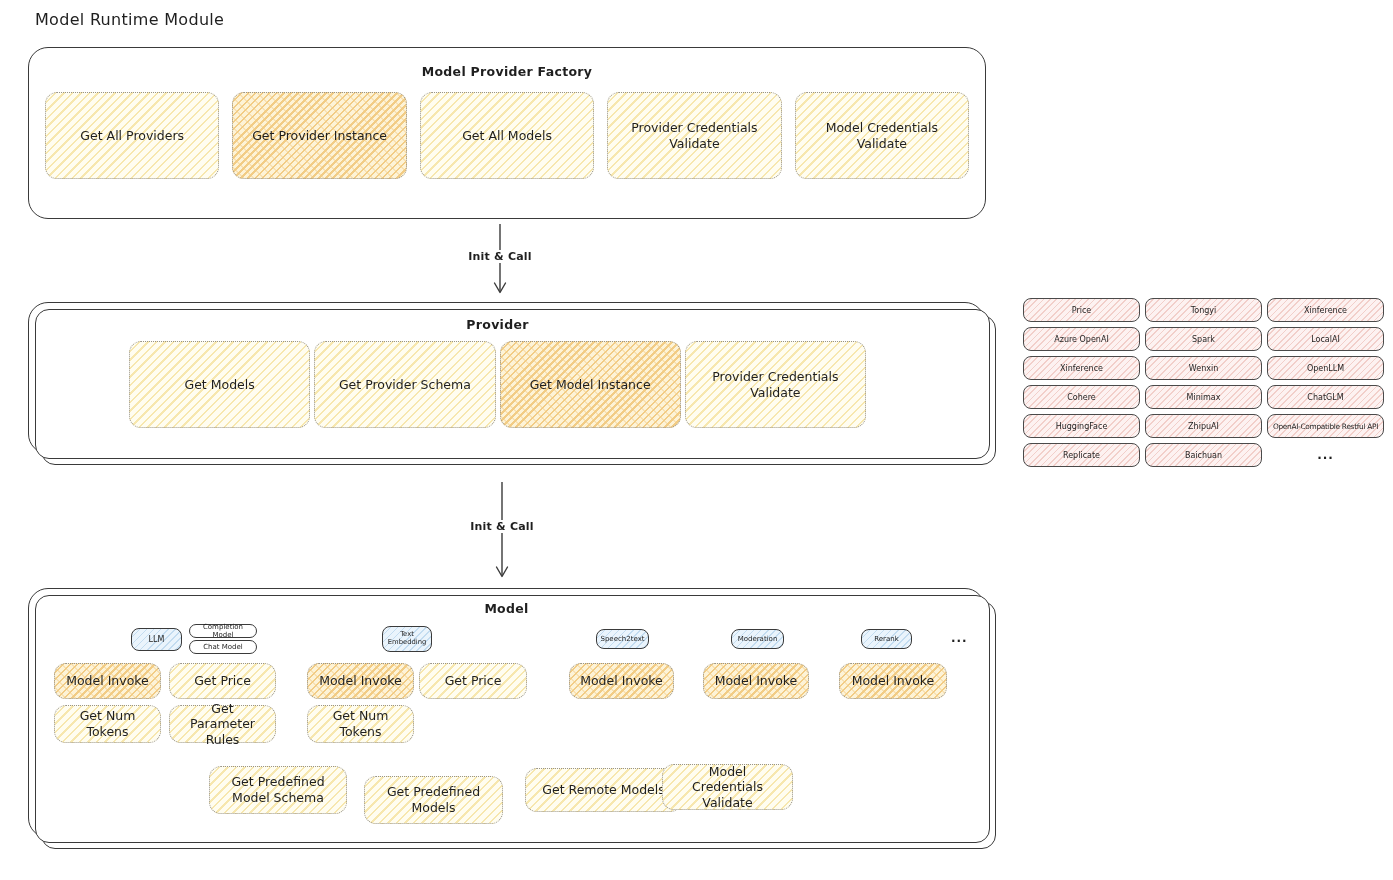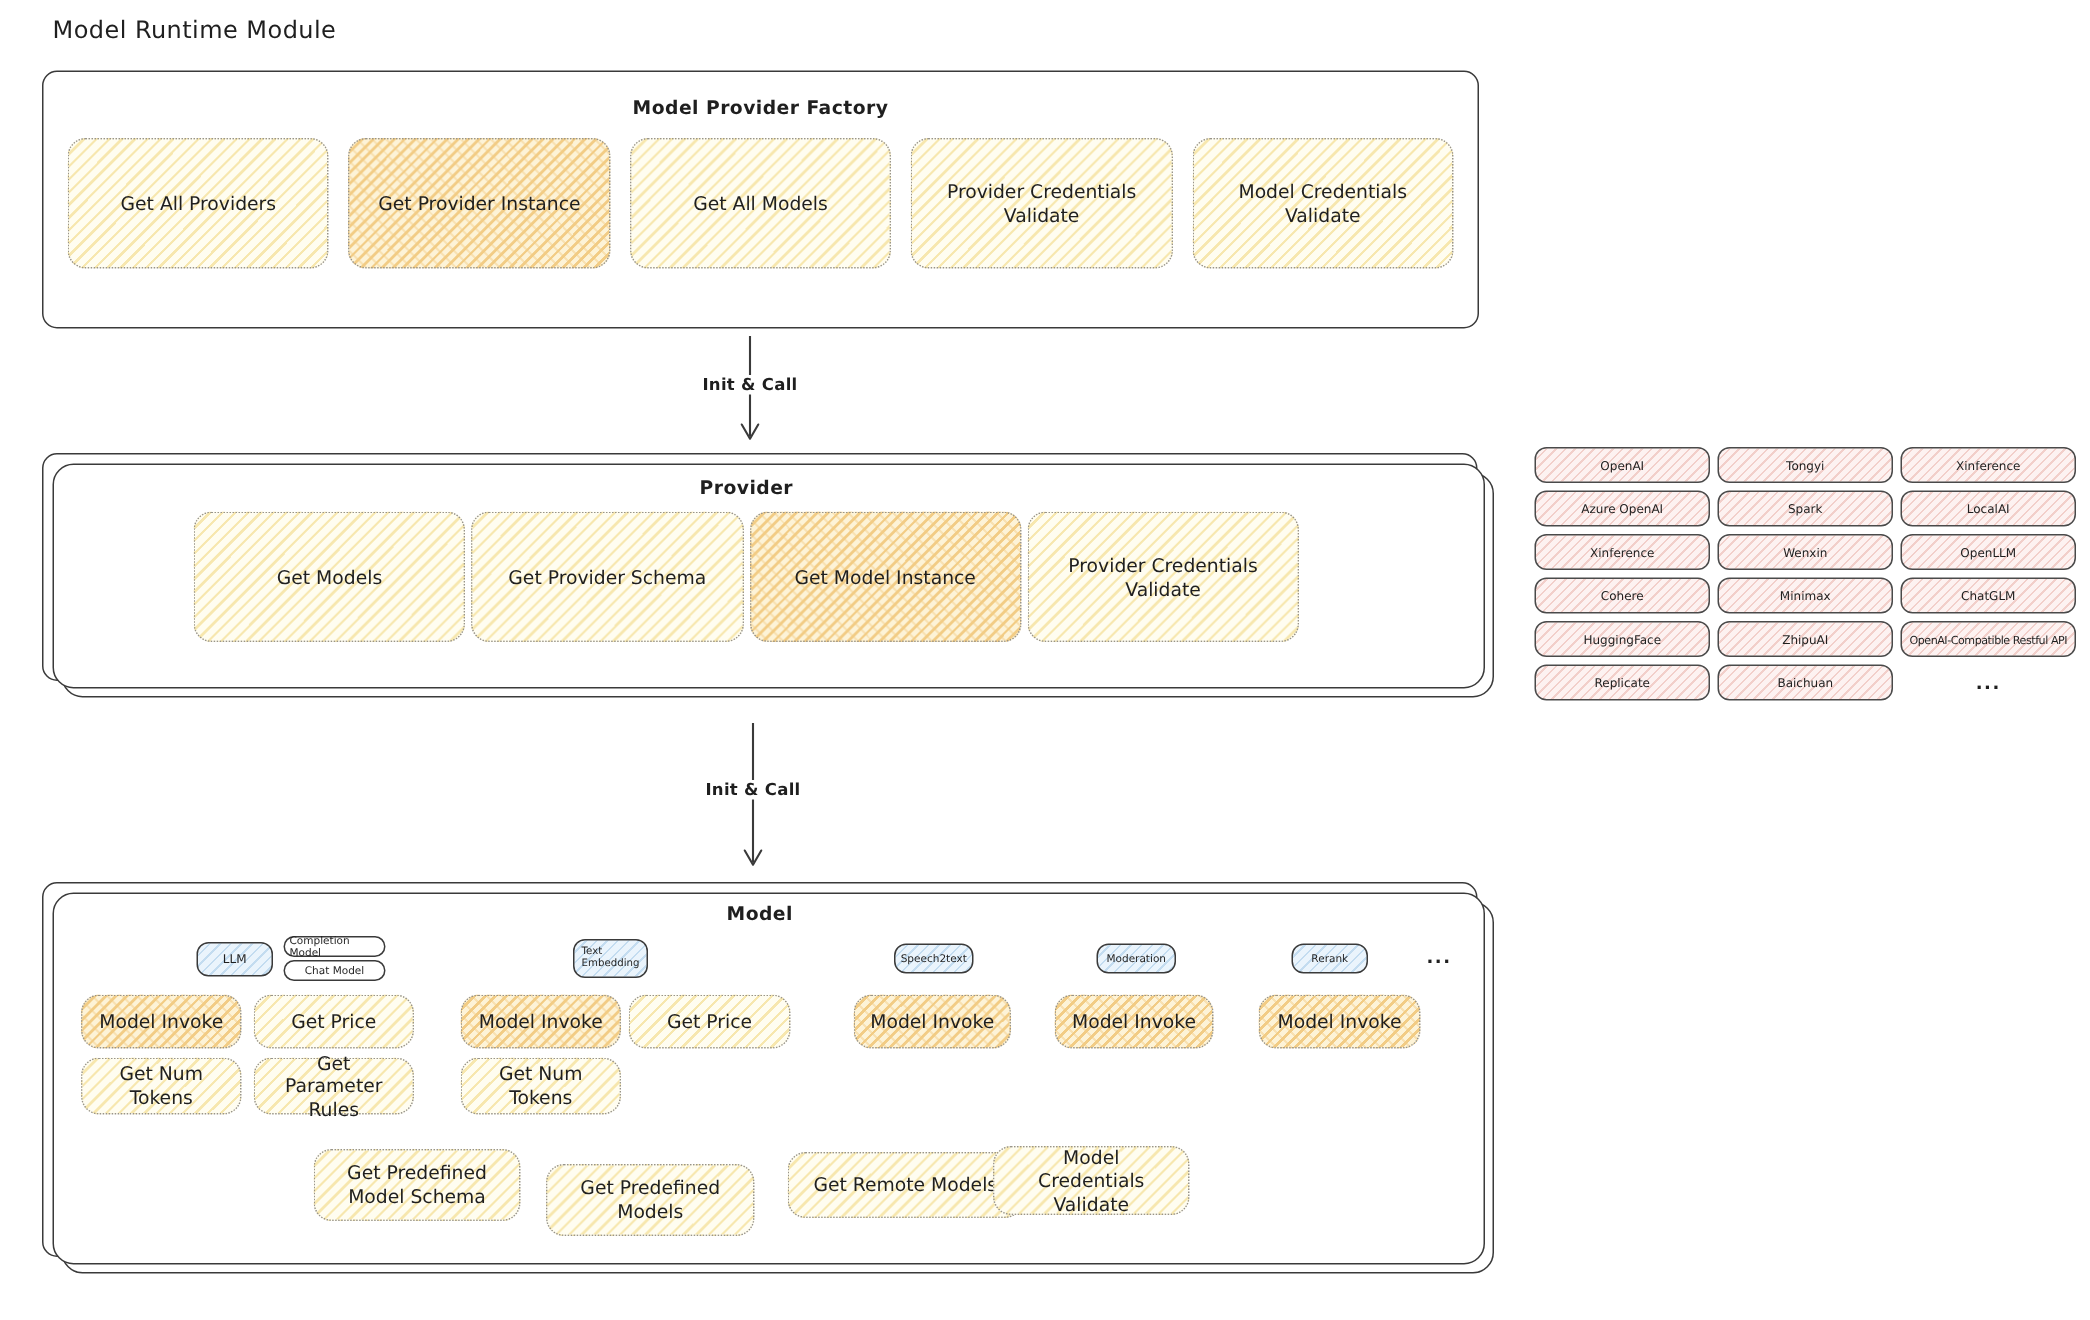--- a/index.html
+++ b/index.html
@@ -16,40 +16,40 @@
     --ink:#1f1f1f;
   }
   *{box-sizing:border-box;margin:0;padding:0}
   html,body{background:#fff}
   body{font-family:"DejaVu Sans","Liberation Sans",sans-serif;color:var(--ink)}
   .canvas{position:relative;width:1393px;height:880px;background:#fff;overflow:hidden}
 
   .main-title{position:absolute;left:35px;top:10px;font-size:16px;font-weight:400;letter-spacing:.3px}
 
   
-  .panel{position:absolute;background:#fff;border:1.5px solid var(--border);border-radius:10px;z-index:0}
+  .panel{position:absolute;background:#fff;border:1.5px solid var(--border);border-radius:20px;z-index:0}
   .panel-title{text-align:center;font-size:12.5px;font-weight:600;letter-spacing:.3px}
   .stack::before,.stack::after{content:"";position:absolute;border:1.4px solid var(--border);border-radius:14px;background:#fff}
   .stack::before{top:6px;left:6px;right:-6px;bottom:-6px;z-index:-1}
   .stack::after{top:12px;left:12px;right:-12px;bottom:-12px;z-index:-2}
 
   
   .node{display:flex;align-items:center;justify-content:center;text-align:center;
         font-size:12.5px;line-height:1.25;padding:4px 10px;border-radius:12px;
         border:1.6px dotted var(--dotted_border);}
   .yellow{background-color:var(--yellow_fill);
       background-image:repeating-linear-gradient(135deg,var(--yellow_line) 0 1.6px,transparent 1.6px 6px);}
   .orange{background-color:var(--orange_fill);
       background-image:repeating-linear-gradient(135deg,var(--orange_line) 0 1.8px,transparent 1.8px 5px),
                        repeating-linear-gradient(45deg,rgba(242,204,133,.45) 0 1.4px,transparent 1.4px 7px);}
   .row{display:flex}
   .row .node{flex:1}
 
   
-  .tag{position:absolute;display:flex;align-items:center;justify-content:center;
+  .tag{position:absolute;display:flex;align-items:center;justify-content:center;text-align:center;
        border:1.3px solid var(--border);border-radius:8px;font-size:7px;line-height:1.15;padding:1px 3px}
   .tag.blue{background-color:var(--blue_fill);
       background-image:repeating-linear-gradient(135deg,var(--blue_line) 0 1.2px,transparent 1.2px 5px);}
   .tag.white{background:#fff;border-radius:7px}
 
   
   .providers-grid{position:absolute;left:1023px;top:298px;display:grid;
        grid-template-columns:repeat(3,117px);grid-auto-rows:24px;column-gap:5px;row-gap:5px}
   .chip{display:flex;align-items:center;justify-content:center;text-align:center;
        font-size:8px;border:1.3px solid #4a4a4a;border-radius:8px;white-space:nowrap;
@@ -98,21 +98,21 @@
     <div class="panel-title">Provider</div>
     <div class="row" style="margin-top:9px;gap:4px;height:87px">
       <div class="node yellow">Get Models</div>
       <div class="node yellow">Get Provider Schema</div>
       <div class="node orange">Get Model Instance</div>
       <div class="node yellow">Provider Credentials Validate</div>
     </div>
   </section>
 
   <div class="providers-grid">
-    <div class="chip">OpenAI</div>
+    <div class="chip">Price</div>
     <div class="chip">Tongyi</div>
     <div class="chip">Xinference</div>
 
     <div class="chip">Azure OpenAI</div>
     <div class="chip">Spark</div>
     <div class="chip">LocalAI</div>
 
     <div class="chip">Xinference</div>
     <div class="chip">Wenxin</div>
     <div class="chip">OpenLLM</div>

